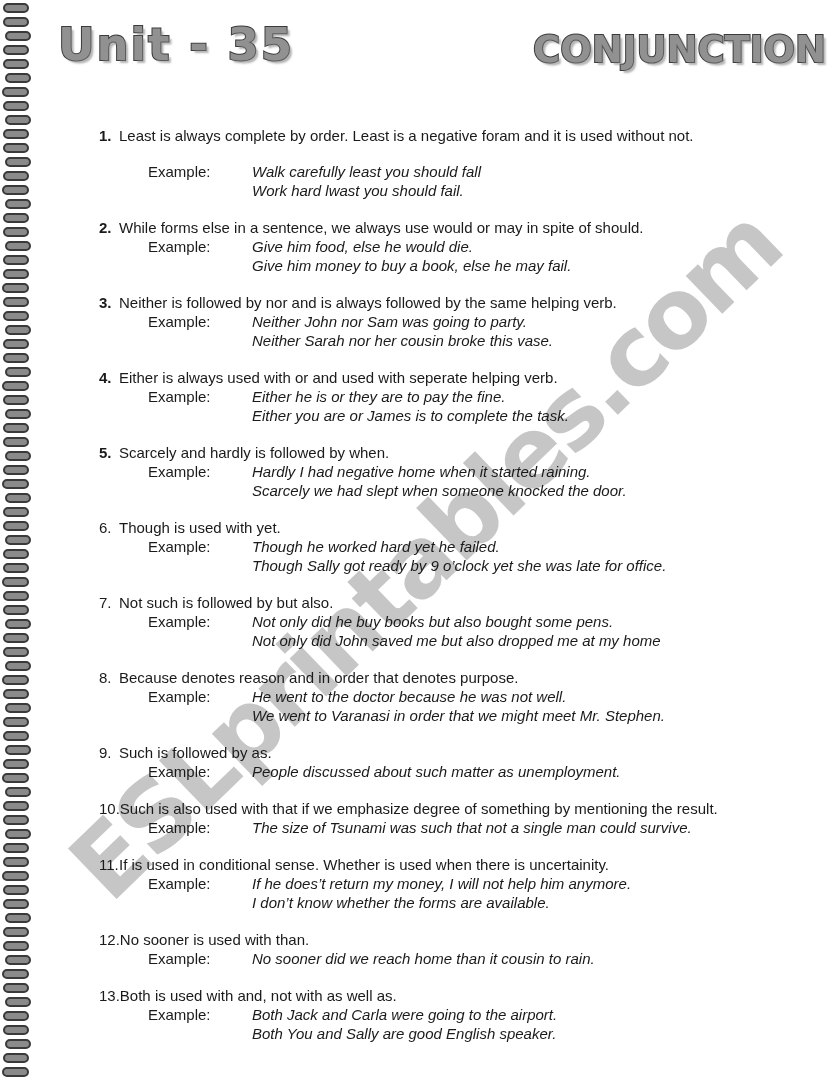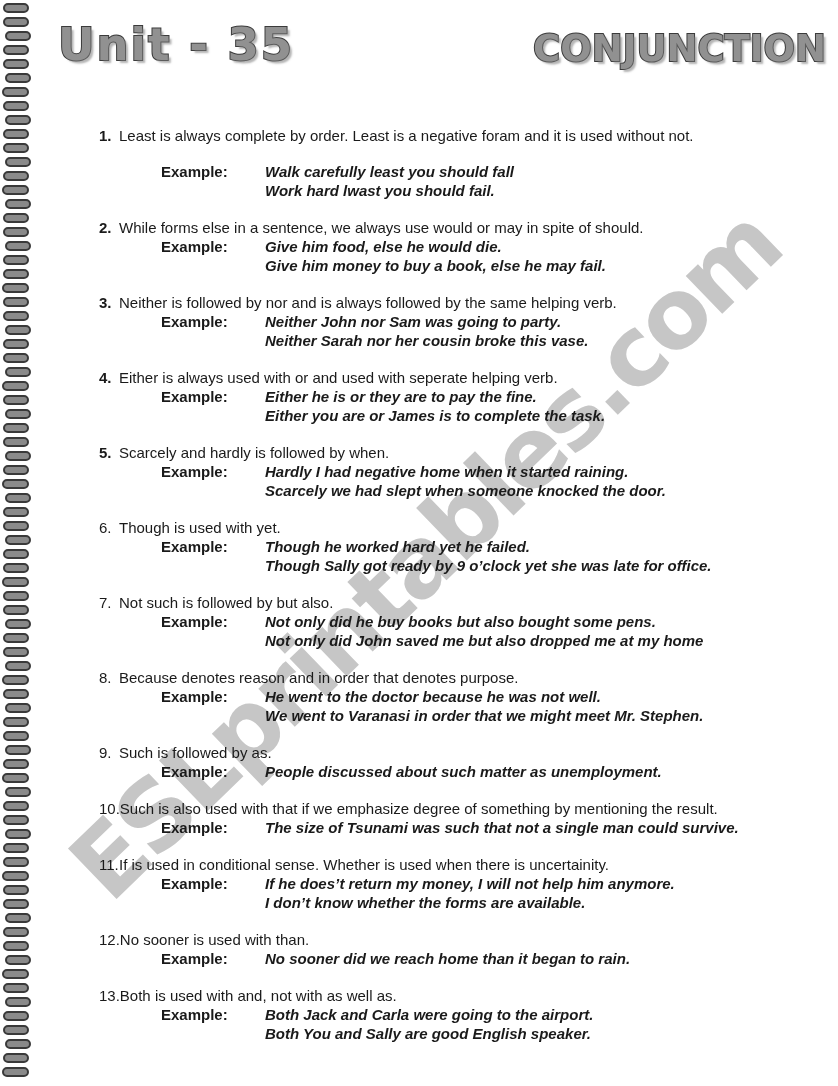--- a/index.html
+++ b/index.html
@@ -33,21 +33,21 @@
     font-size: 96px; font-weight: bold;
     letter-spacing: -4px;
     color: #c6c6c6;
     white-space: nowrap;
     z-index: 0;
     font-family: "DejaVu Sans", sans-serif;
   }
   
   .header {
     position: absolute; top: 18px; left: 58px; right: 12px;
-    display: flex; justify-content: space-between; align-items: center;
+    display: flex; justify-content: space-between; align-items: flex-end;
     z-index: 1;
   }
   .comic-title {
     font-family: "DejaVu Sans", sans-serif;
     font-weight: bold;
     color: #919191;
     -webkit-text-stroke: 2px #3b3b3b;
     paint-order: stroke fill;
     text-shadow: 3px 3px 2px rgba(120,120,120,0.55);
     margin: 0;
@@ -58,21 +58,21 @@
   .content {
     position: absolute; top: 126px; left: 99px; width: 690px;
     z-index: 1;
     font-size: 15px; line-height: 19px;
   }
   .rule { margin-bottom: 18px; }
   .rule-head { display: flex; }
   .num { flex: 0 0 20px; }
   .num.bold { font-weight: bold; }
   .rule-text b { font-weight: normal; }
-  .example-block { display: flex; margin-left: 62px; font-weight: bold; }
+  .example-block { display: flex; margin-left: 49px; }
   .rule:first-child .example-block { margin-top: 17px; }
   .example-label { flex: 0 0 104px; }
   .example-line { font-style: italic; }
 </style>
 </head>
 <body>
 
 <div class="spiral" id="spiral">
     <div class="ring"></div>
     <div class="ring"></div>
@@ -303,21 +303,21 @@
       </div>
     </div>
     <div class="rule">
       <div class="rule-head">
         <span class="num">12.</span>
         <span class="rule-text"><b>No sooner</b><span> is used with </span><b>than.</b></span>
       </div>
       <div class="example-block">
         <span class="example-label">Example:</span>
         <div class="example-lines">
-          <div class="example-line">No sooner did we reach home than it began to rain.</div>
+          <div class="example-line">No sooner did we reach home than it cousin to rain.</div>
         </div>
       </div>
     </div>
     <div class="rule">
       <div class="rule-head">
         <span class="num">13.</span>
         <span class="rule-text"><b>Both</b><span> is used with </span><b>and</b><span>, not with </span><b>as well as</b><span>.</span></span>
       </div>
       <div class="example-block">
         <span class="example-label">Example:</span>

